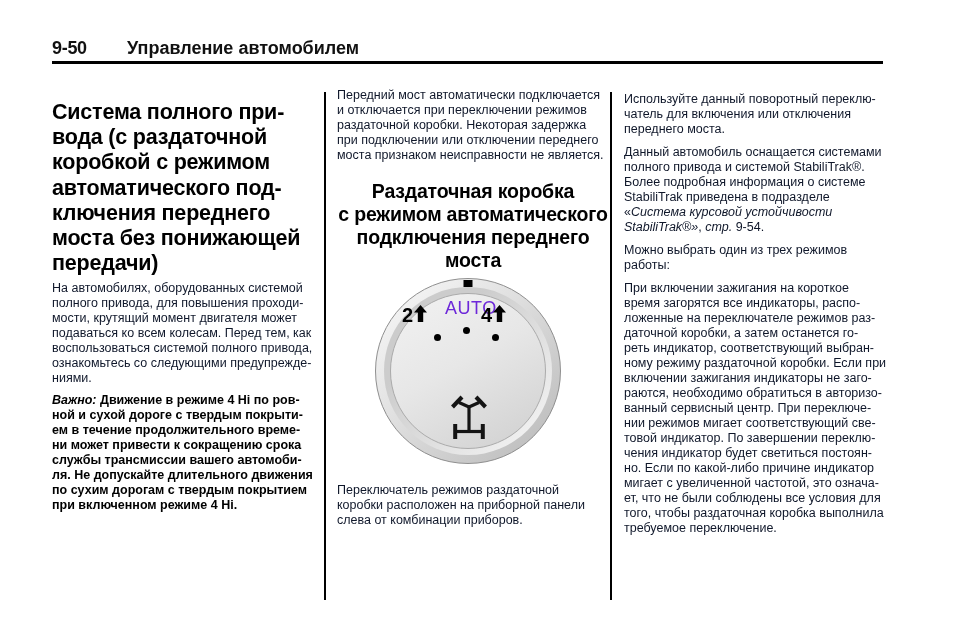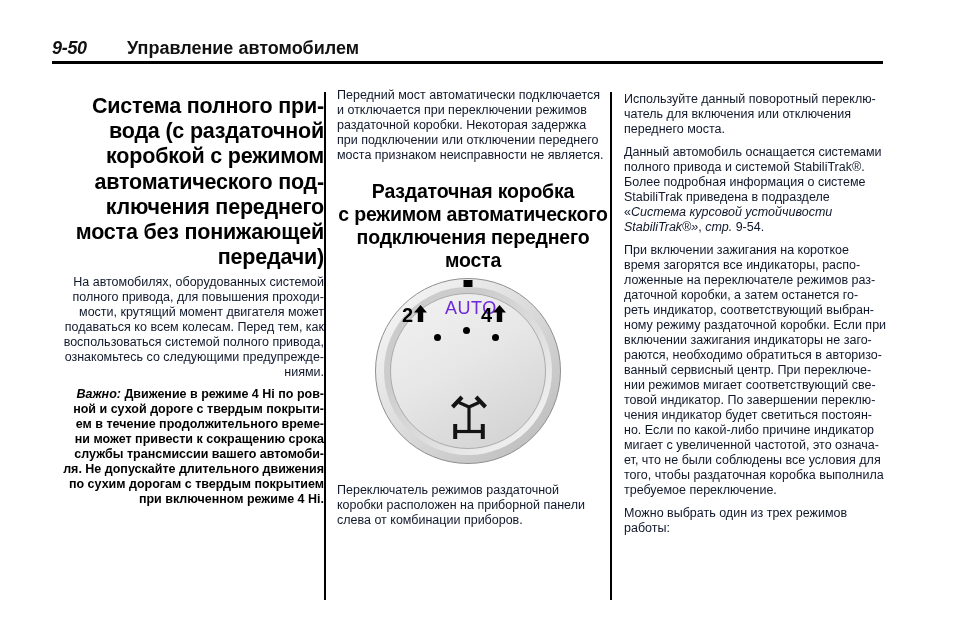--- a/index.html
+++ b/index.html
@@ -1,28 +1,28 @@
 <!DOCTYPE html>
 <html><head>
 <meta charset="utf-8">
 <style>
   html,body{margin:0;padding:0;background:#fff;}
   .page{
     position:relative;width:954px;height:640px;background:#ffffff;
     font-family:"Liberation Sans","DejaVu Sans",sans-serif;color:#111;
     overflow:hidden;
   }
-  .page-num{position:absolute;left:52px;top:38px;font-size:18px;font-weight:bold;letter-spacing:-0.3px;font-style:italic;}
+  .page-num{position:absolute;left:52px;top:38px;font-size:18px;font-weight:bold;letter-spacing:-0.3px;}
   .page-title{position:absolute;left:127px;top:38px;font-size:18px;font-weight:bold;}
   .header-rule{position:absolute;left:52px;top:61px;width:831px;height:3px;background:#000;}
   .divider{position:absolute;top:92px;width:2px;height:508px;background:#000;}
   .divider-1{left:324px;}
   .divider-2{left:610px;}
   .col{position:absolute;}
-  .col-left{left:52px;top:94px;width:272px;text-align:right;}
+  .col-left{left:52px;top:100px;width:272px;}
   .col-mid{left:337px;top:88px;width:272px;}
   .col-right{left:624px;top:92px;width:300px;}
   h1,h2{margin:0;color:#000;}
   h1{font-size:21.5px;line-height:25.2px;font-weight:bold;letter-spacing:-0.2px;margin-bottom:5px;white-space:pre-line;}
   h2{font-size:19.5px;line-height:23px;font-weight:bold;letter-spacing:-0.2px;white-space:pre-line;}
   .h2-transfer{margin-top:17px;text-align:center;}
   p{margin:0 0 7px 0;font-size:12.5px;line-height:15px;white-space:pre-line;color:#0f172a;}
   .col-mid h2 + p{margin-top:6px;}
   .important{font-weight:bold;color:#000;}
   .imp-label{font-style:italic;font-weight:bold;}
@@ -143,34 +143,34 @@
   <section class="col col-right">
     <p>Используйте данный поворотный переклю-
 чатель для включения или отключения
 переднего моста.</p>
     <p><span>Данный автомобиль оснащается системами
 полного привода и системой StabiliTrak®.
 Более подробная информация о системе
 StabiliTrak приведена в подразделе
 «</span><em>Система курсовой устойчивости
 StabiliTrak®»</em><span>, </span><em>стр.</em><span> 9-54.</span></p>
+    <p>Можно выбрать один из трех режимов
+работы:</p>
     <p>При включении зажигания на короткое
 время загорятся все индикаторы, распо-
 ложенные на переключателе режимов раз-
 даточной коробки, а затем останется го-
 реть индикатор, соответствующий выбран-
 ному режиму раздаточной коробки. Если при
 включении зажигания индикаторы не заго-
 раются, необходимо обратиться в авторизо-
 ванный сервисный центр. При переключе-
 нии режимов мигает соответствующий све-
 товой индикатор. По завершении переклю-
 чения индикатор будет светиться постоян-
 но. Если по какой-либо причине индикатор
 мигает с увеличенной частотой, это означа-
 ет, что не были соблюдены все условия для
 того, чтобы раздаточная коробка выполнила
 требуемое переключение.</p>
-    <p>Можно выбрать один из трех режимов
-работы:</p>
   </section>
 
 </div>
 
 </body></html>

